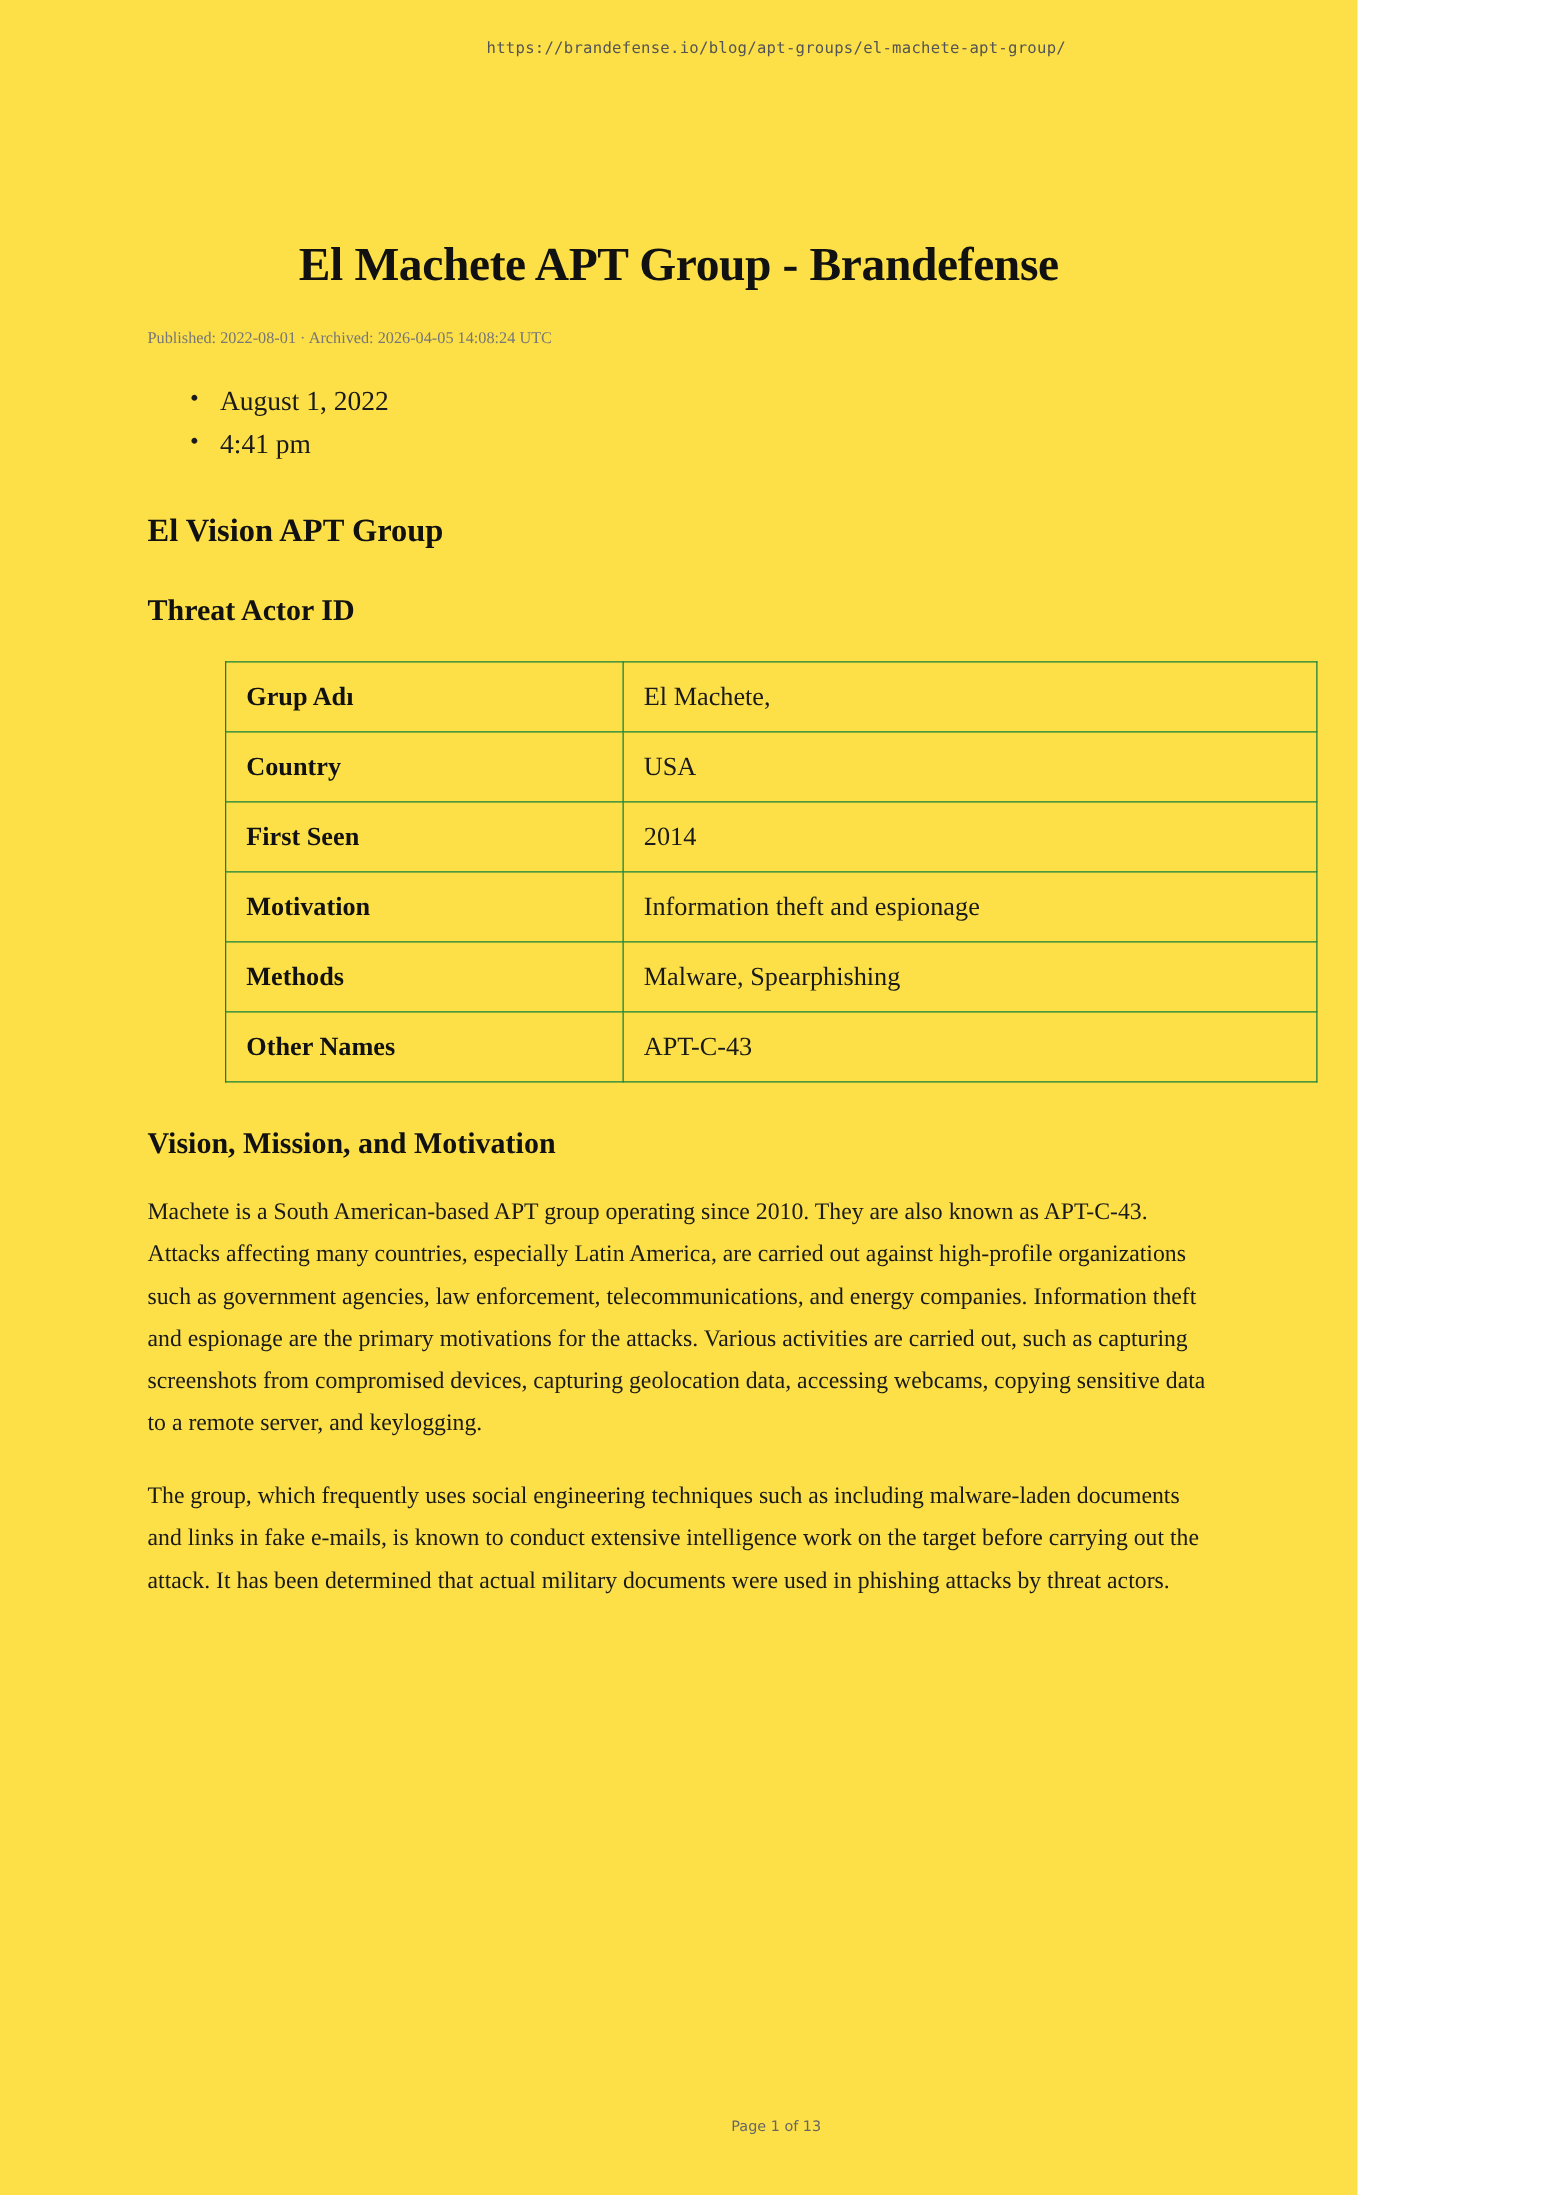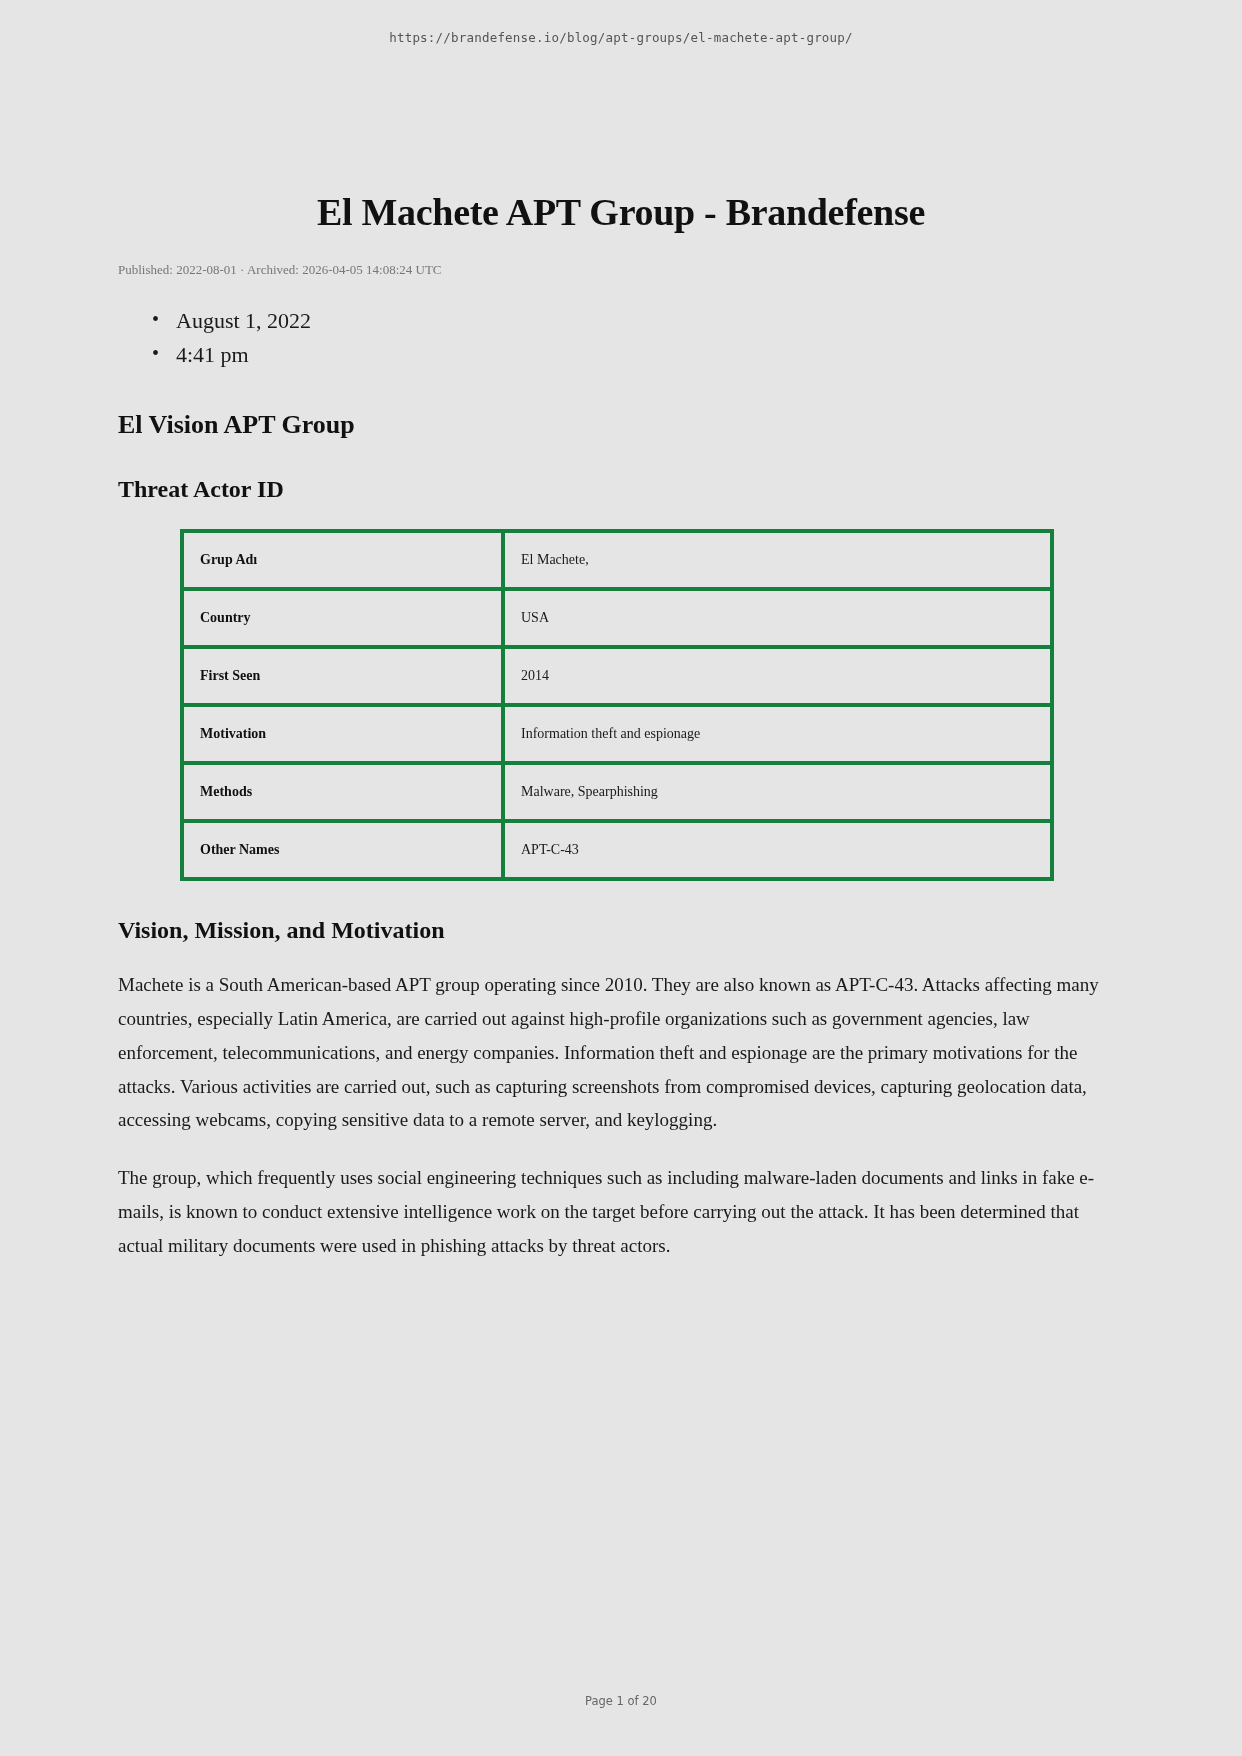--- a/index.html
+++ b/index.html
@@ -8,25 +8,25 @@
     background: #ffffff;
   }
   body {
     width: 1242px;
     min-height: 1756px;
     font-family: "Liberation Serif", serif;
     color: #1a1a1a;
     position: relative;
   }
   .page {
-    width: 1242px;
+    width: 1086px;
     min-height: 1756px;
     box-sizing: border-box;
     position: relative;
-    background: #e5e5e5;
+    background: #fde047;
   }
   .header-url {
     position: absolute;
     top: 30px;
     left: 0;
     width: 1242px;
     text-align: center;
     font-family: "DejaVu Sans Mono", monospace;
     font-size: 12.5px;
     color: #555555;
@@ -82,23 +82,23 @@
     margin: 36px 0 0 0;
     color: #111111;
   }
   table.info-table {
     margin: 26px 0 0 62px;
     border-collapse: collapse;
     width: 874px;
     table-layout: fixed;
   }
   table.info-table td {
-    border: 4px solid #15803d;
+    border: 1px solid #15803d;
     padding: 15px 16px;
-    font-size: 14px;
+    font-size: 21px;
     vertical-align: middle;
     height: 24px;
   }
   table.info-table td.key {
     width: 285px;
     font-weight: bold;
     color: #111111;
   }
   table.info-table td.val {
     color: #1a1a1a;
@@ -172,15 +172,15 @@
       </tbody>
     </table>
 
     <h3 class="sub-title">Vision, Mission, and Motivation</h3>
 
     <p class="body-text">Machete is a South American-based APT group operating since 2010. They are also known as APT-C-43. Attacks affecting many countries, especially Latin America, are carried out against high-profile organizations such as government agencies, law enforcement, telecommunications, and energy companies. Information theft and espionage are the primary motivations for the attacks. Various activities are carried out, such as capturing screenshots from compromised devices, capturing geolocation data, accessing webcams, copying sensitive data to a remote server, and keylogging.</p>
     <p class="body-text">The group, which frequently uses social engineering techniques such as including malware-laden documents and links in fake e-mails, is known to conduct extensive intelligence work on the target before carrying out the attack. It has been determined that actual military documents were used in phishing attacks by threat actors.</p>
 
   </div>
 
-  <div class="footer">Page 1 of 20</div>
+  <div class="footer">Page 1 of 13</div>
 
 </div>
 
 </body></html>

